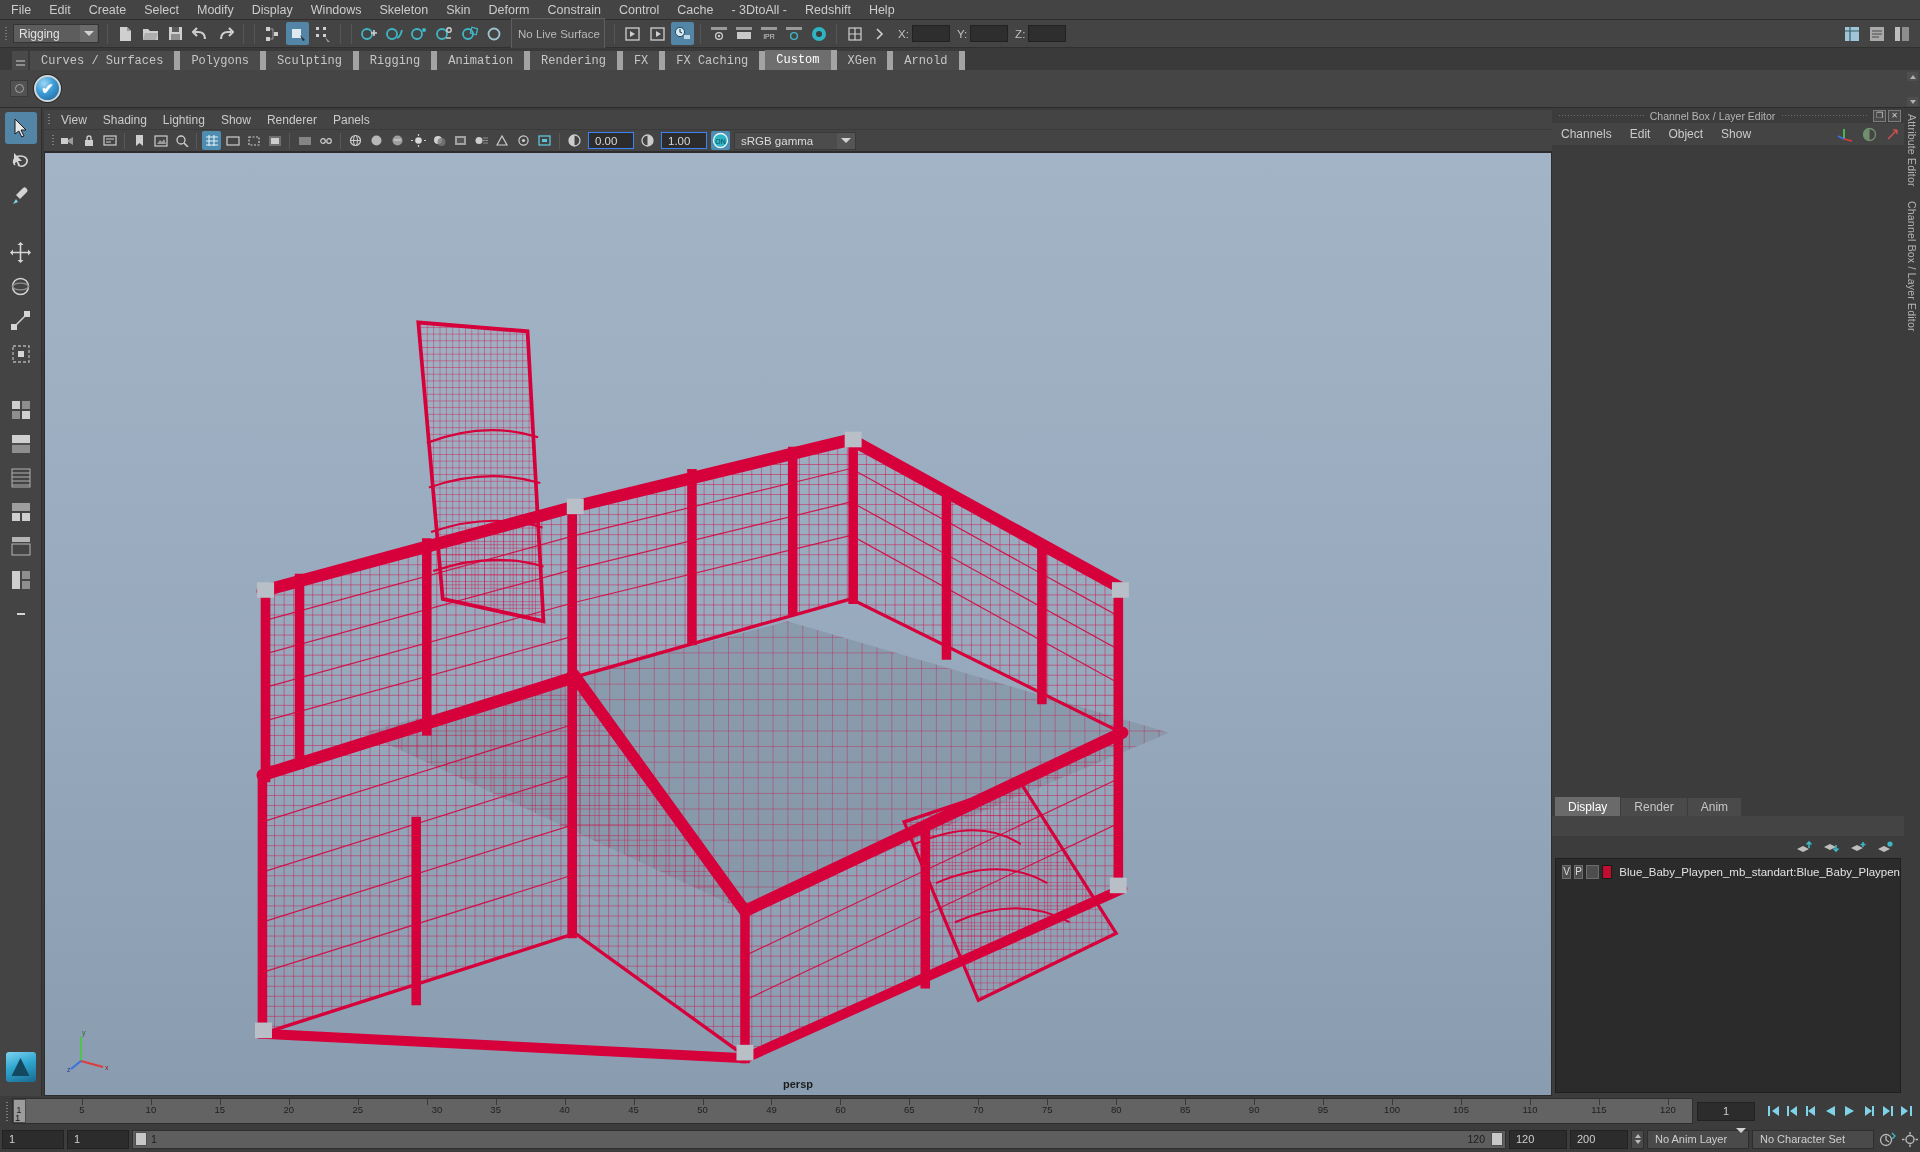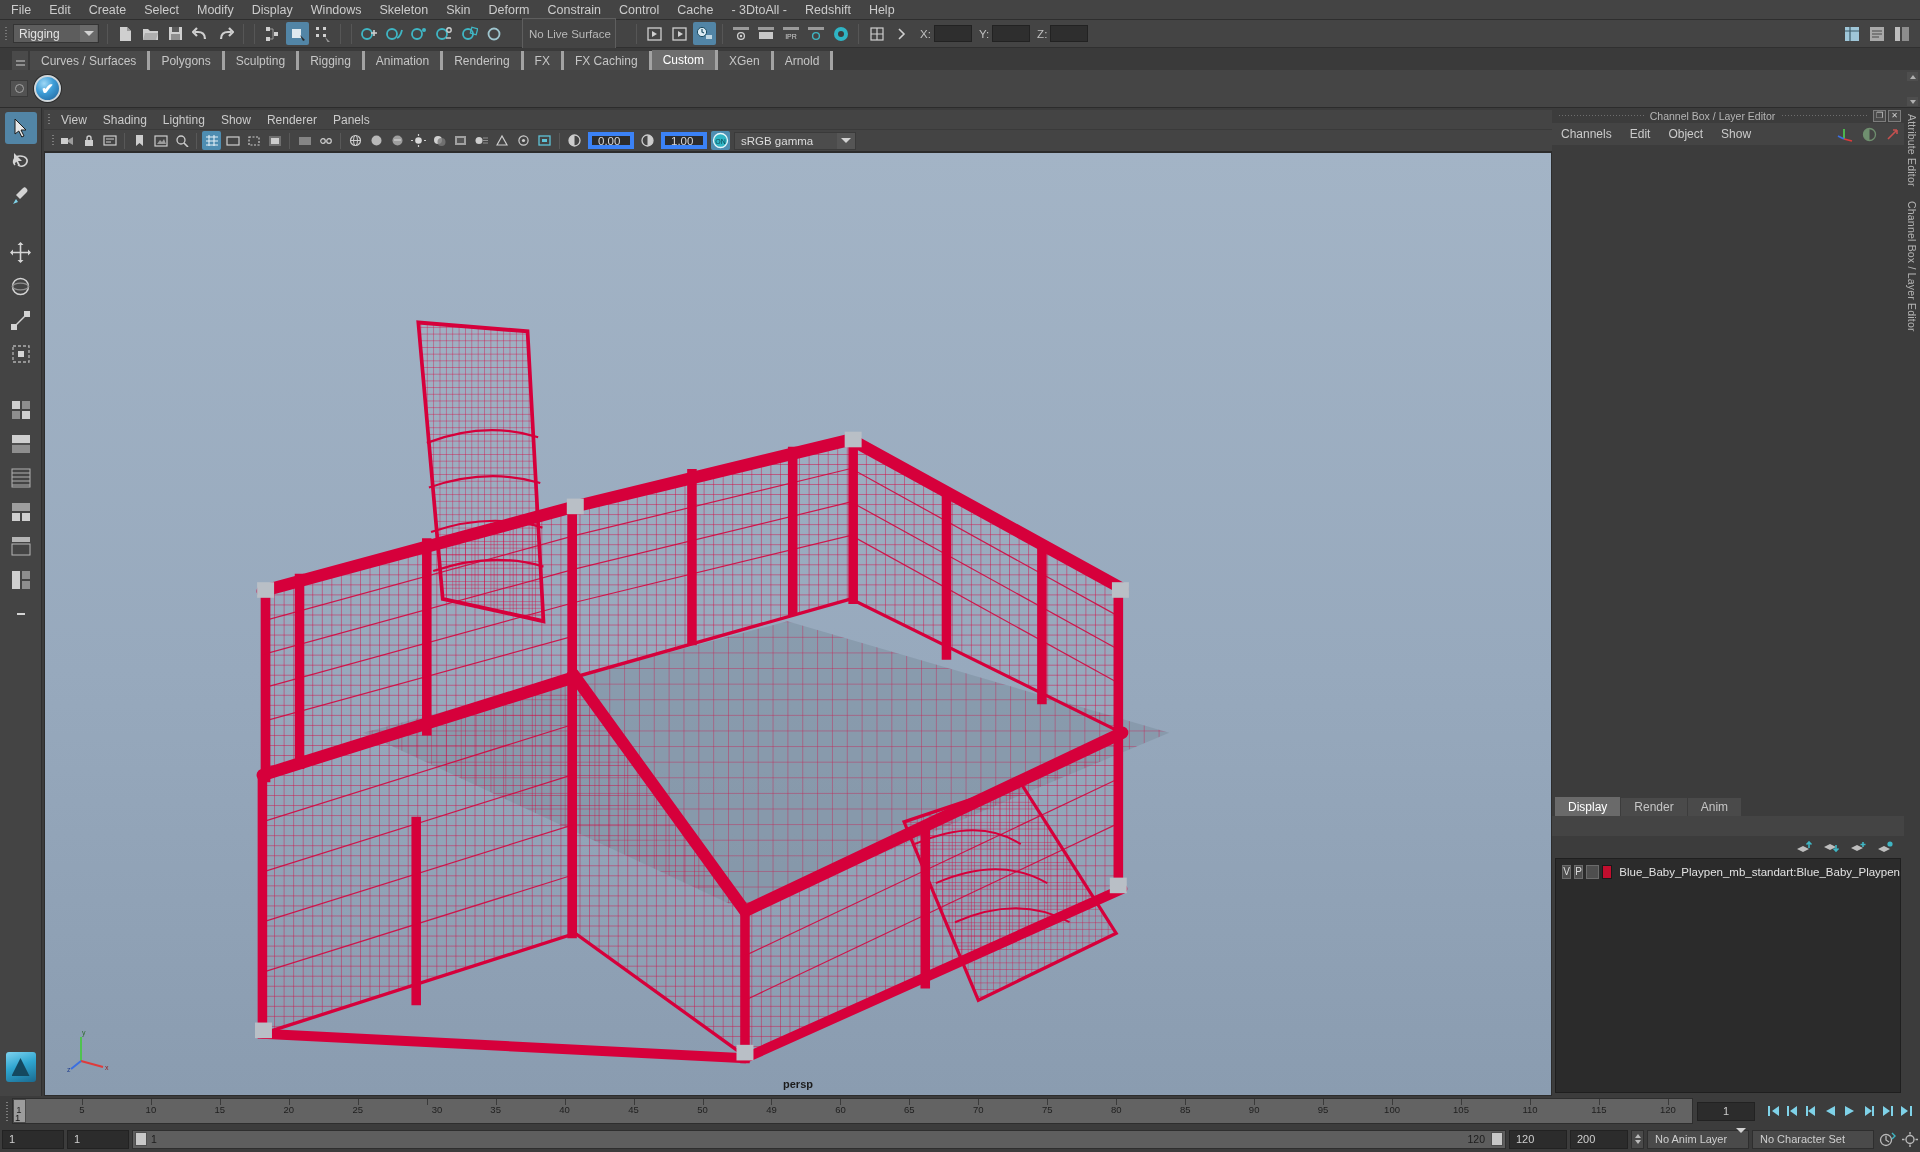--- a/index.html
+++ b/index.html
@@ -74,21 +74,21 @@
   .caret-d { width:0;height:0;border-left:5px solid transparent;border-right:5px solid transparent;border-top:5px solid #d2d2d2; }
   .tb-sep { width: 1px; height: 20px; background: #565656; margin: 0 5px; }
   .tb-btn {
     width: 23px; height: 23px; display: flex; align-items: center; justify-content: center;
     position: relative; margin: 0 1px; border-radius: 2px;
   }
   .tb-btn.active { background: #5285a6; }
   .live-surface {
     width: 94px; height: 32px; background: #444; border: 1px solid #5e5e5e;
     font-size: 11.5px; color: #b9b9b9; display:flex; align-items:center; padding-left:6px;
-    margin: 0 15px;
+    margin: 0 4px;
   }
   .coordfield-group { display:flex; align-items:center; margin-left: 6px; }
   .coordlbl { font-size: 11.5px; color:#c0c0c0; margin-right:3px; }
   .coordbox {
     width: 38px; height: 17px; background: #2e2e2e; border: 1px solid #222;
     margin-right: 7px;
   }
   .tb-right { margin-left: auto; display: flex; align-items: center; padding-right: 6px; }
 
   
@@ -97,21 +97,22 @@
     flex: 0 0 22px; padding-left: 12px;
   }
   .shelf-grip {
     width: 16px; height: 19px; display:flex; align-items:center; justify-content:center;
     background: #4a4a4a; margin-right: 2px;
   }
   .shelf-grip i { width:9px; height:2px; background:#8d8d8d; box-shadow: 0 4px 0 #8d8d8d; display:block; }
   .shelf-tab {
     height: 19px; padding: 4px 11px; font-size: 12px; color: #c6c6c6;
     background: #4a4a4a; display: flex; align-items: center;
-    border-right: 3px solid #a3a3a3;
+    border-right: 6px solid #a3a3a3;
+    font-family: Liberation Mono, monospace;
   }
   .shelf-tab.sel { background: #6e6e6e; color: #ffffff; height: 20px; }
   .shelf-row {
     height: 38px; background: #454545; display: flex; align-items: center;
     flex: 0 0 38px; padding-left: 10px; position: relative;
     border-bottom: 1px solid #2c2c2c;
   }
   .shelf-sidebtn {
     width: 18px; height: 17px; background: #525252; border: 1px solid #3a3a3a;
     display:flex;align-items:center;justify-content:center; margin-right:6px;
@@ -174,21 +175,21 @@
     height: 23px; background: #444444; display: flex; align-items: center; flex: 0 0 23px;
     border-top: 1px solid #3a3a3a; border-bottom: 1px solid #2c2c2c; padding-left: 4px;
   }
   .vtb {
     width: 19px; height: 19px; display:flex; align-items:center; justify-content:center;
     margin: 0 1px; border-radius: 2px; position: relative;
   }
   .vtb.on { background: #4e8db1; }
   .vtb-sep { width:1px; height:16px; background:#585858; margin:0 4px; }
   .numfield {
-    width: 46px; height: 17px; background: #2c2c2c; border: 4px solid #3b82f6;
+    width: 46px; height: 17px; background: #2c2c2c; border: 1px solid #3b82f6;
     color: #d8d8d8; font-size: 11.5px; display:flex; align-items:center; padding-left:6px;
     margin: 0 3px;
   }
   .gamma-select {
     width: 122px; height: 18px; background: #4c4c4c; border: 1px solid #3a3a3a;
     font-size: 11.5px; color: #dcdcdc; display:flex; align-items:center; padding-left: 6px;
     position: relative; margin-left: 3px;
   }
   .gamma-select .caret {
     position:absolute; right:0; top:0; bottom:0; width:18px;

